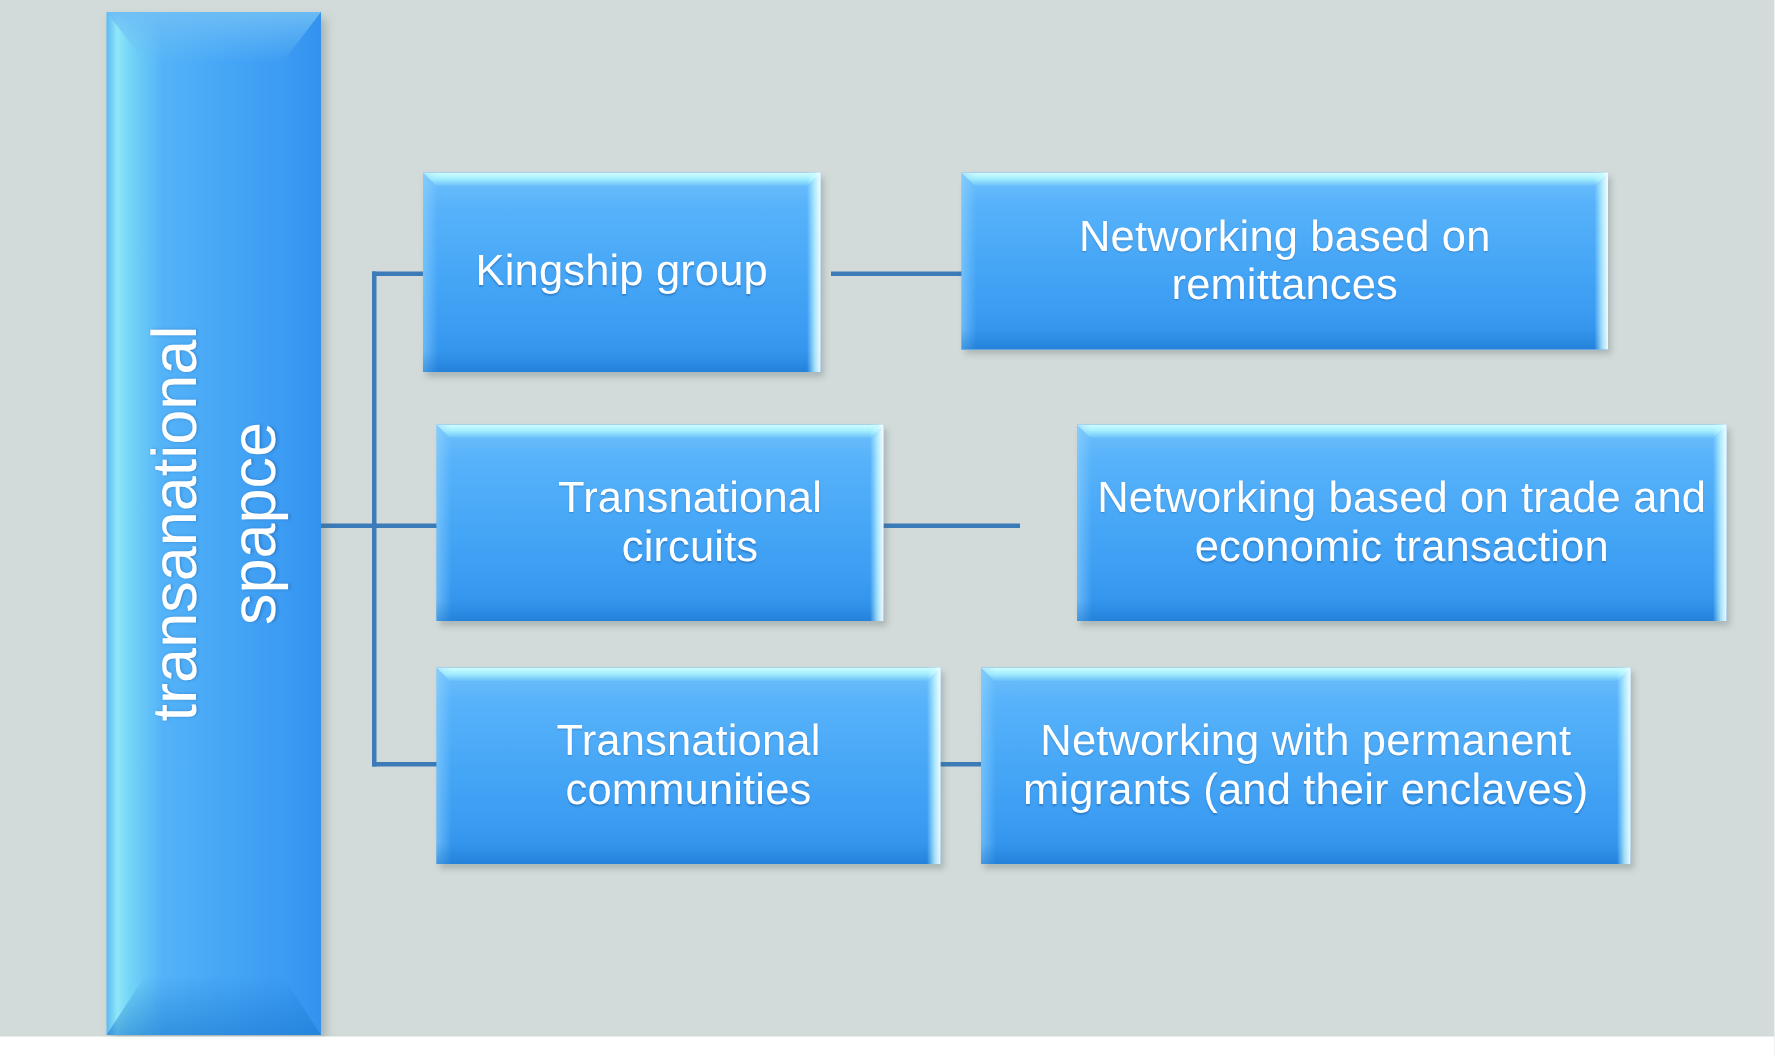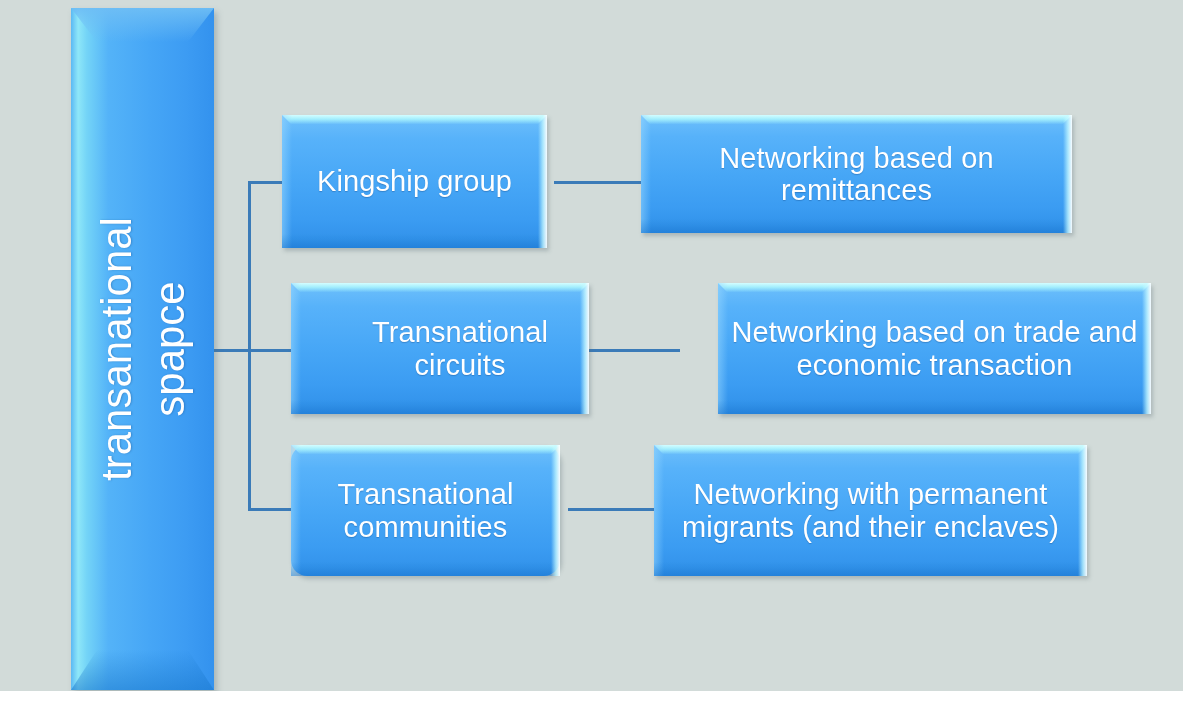--- a/index.html
+++ b/index.html
@@ -176,21 +176,21 @@
     <span class="box-label">Networking based on remittances</span>
   </div>
 
   <div class="box box-left" style="left:291px; top:283px; width:298px; height:131px;padding-left:40px;">
     <span class="box-label">Transnational circuits</span>
   </div>
   <div class="box box-right" style="left:678px; top:283px; width:433px; height:131px;margin-left:40px;">
     <span class="box-label">Networking based on trade and economic transaction</span>
   </div>
 
-  <div class="box box-left" style="left:291px; top:445px; width:269px; height:131px;border-radius:16px;">
+  <div class="box box-left" style="left:291px; top:445px; width:336px; height:131px;">
     <span class="box-label">Transnational communities</span>
   </div>
   <div class="box box-right" style="left:654px; top:445px; width:433px; height:131px;">
     <span class="box-label">Networking with permanent migrants (and their enclaves)</span>
   </div>
 
   <div class="bottom-strip"></div>
 </div>
 
 </body></html>

